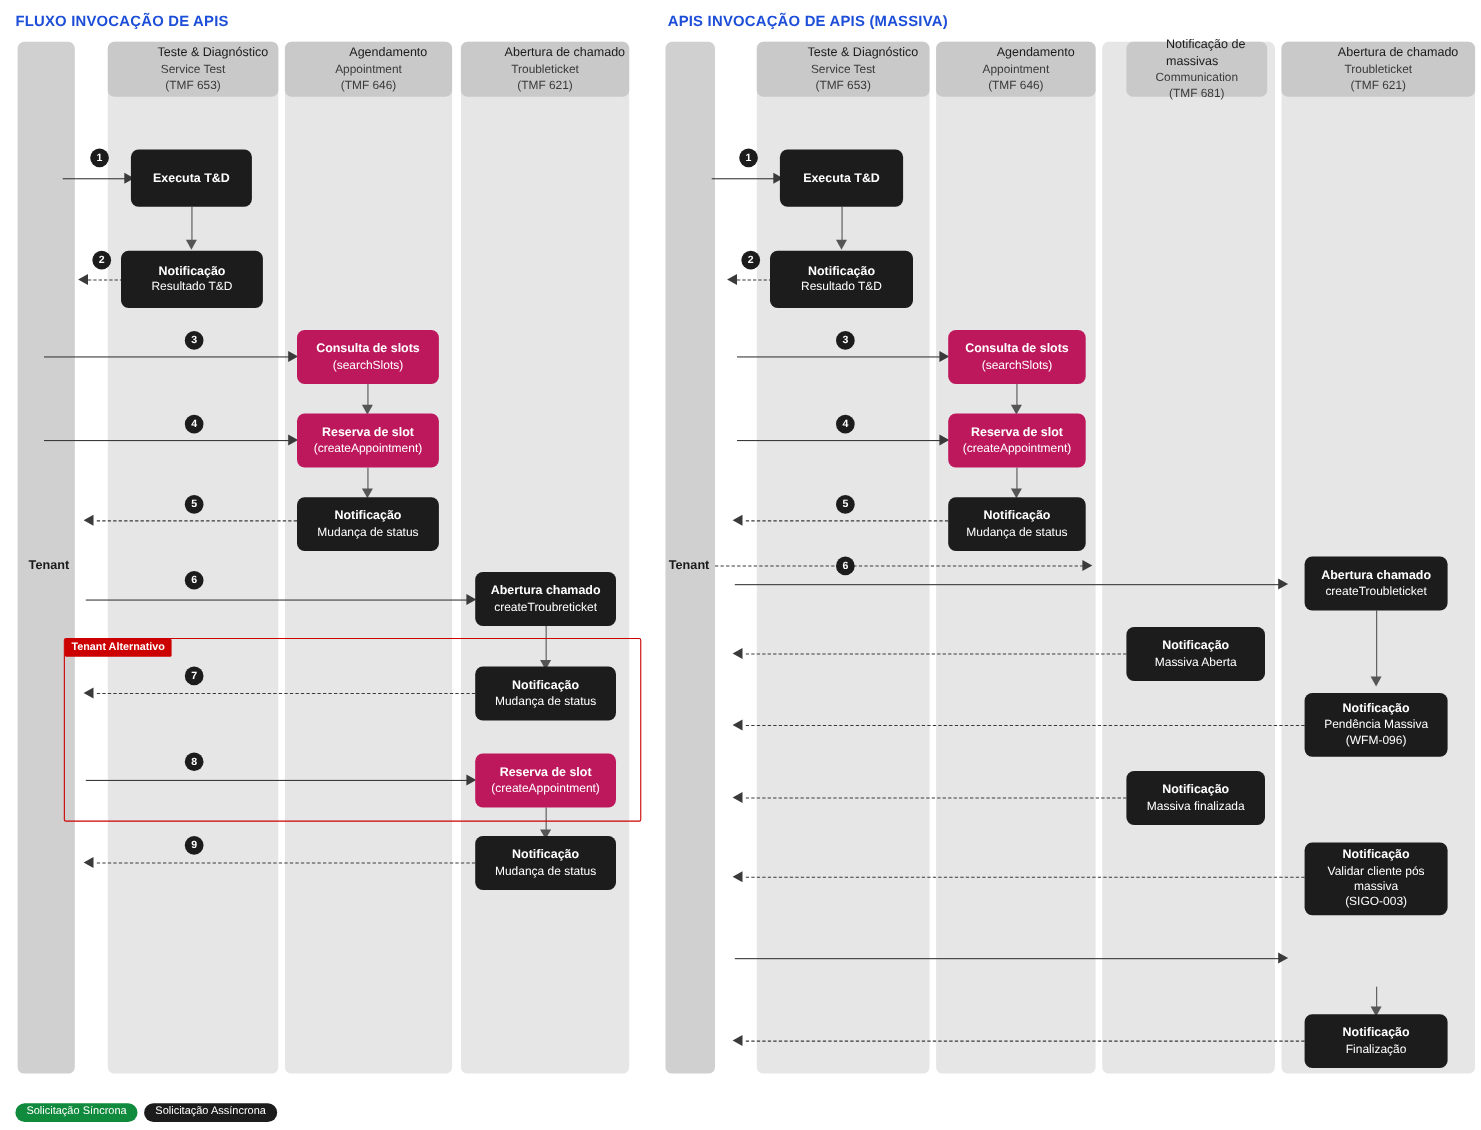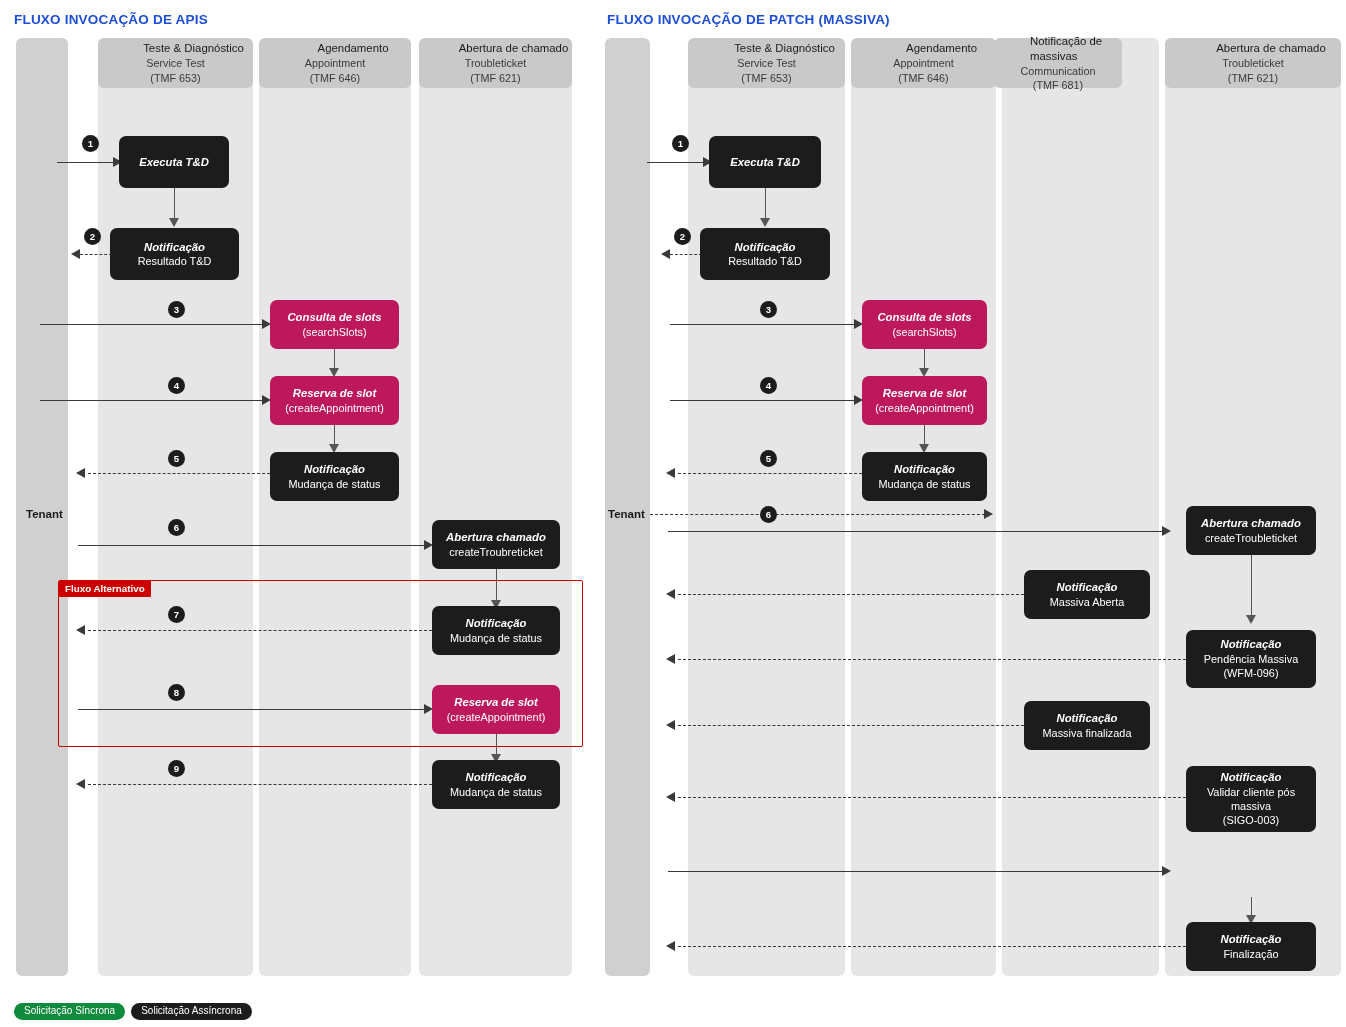--- a/index.html
+++ b/index.html
@@ -35,21 +35,21 @@
 
   
   .node{
     position:absolute;border-radius:7px;
     display:flex;flex-direction:column;align-items:center;justify-content:center;
     text-align:center;color:#ffffff;line-height:1.3;z-index:5;
     padding:2px 4px;box-sizing:border-box;
   }
   .node.black{background:#1c1c1c;}
   .node.green{background:#be185d;}
-  .node .t1{font-size:11.3px;font-weight:bold;font-style:italic;}
+  .node .t1{font-size:11.3px;font-weight:bold;}
   .node .t2{font-size:10.9px;font-weight:normal;}
 
   
   .hline{position:absolute;height:0;border-top:1.6px solid #3a3a3a;z-index:2;}
   .hline.dashed{border-top:1.6px dashed #3a3a3a;}
   .vline{position:absolute;width:0;border-left:1.6px solid #555;z-index:2;}
 
   .arrow{position:absolute;width:0;height:0;z-index:3;}
   .arrow.right{border-top:5px solid transparent;border-bottom:5px solid transparent;border-left:9px solid #3a3a3a;}
   .arrow.left{border-top:5px solid transparent;border-bottom:5px solid transparent;border-right:9px solid #3a3a3a;}
@@ -165,21 +165,21 @@
   <div class="badge" style="left:168px;top:519px;">6</div>
   <div class="node black" style="left:432px;top:520px;width:128px;height:49px;">
     <div class="t1">Abertura chamado</div>
     <div class="t2">createTroubreticket</div>
   </div>
 
   <div class="vline" style="left:496px;top:569px;height:33px;"></div>
   <div class="arrow down" style="left:491px;top:600px;"></div>
 
   <div class="alt-frame" style="left:58px;top:580px;width:523px;height:165px;"></div>
-  <div class="alt-tag" style="left:59px;top:581px;">Fluxo Alternativo</div>
+  <div class="alt-tag" style="left:59px;top:581px;">Tenant Alternativo</div>
 
   <div class="node black" style="left:432px;top:606px;width:128px;height:49px;">
     <div class="t1">Notificação</div>
     <div class="t2">Mudança de status</div>
   </div>
   <div class="hline dashed" style="left:88px;top:630px;width:344px;"></div>
   <div class="arrow left" style="left:76px;top:625px;"></div>
   <div class="badge" style="left:168px;top:606px;">7</div>
 
   <div class="hline" style="left:78px;top:709px;width:352px;"></div>
@@ -197,39 +197,39 @@
     <div class="t1">Notificação</div>
     <div class="t2">Mudança de status</div>
   </div>
   <div class="hline dashed" style="left:88px;top:784px;width:344px;"></div>
   <div class="arrow left" style="left:76px;top:779px;"></div>
   <div class="badge" style="left:168px;top:760px;">9</div>
 </div>
 
 <div class="diagram" id="diagram-right">
 
-  <div class="flow-title" style="left:7px;top:12px;">FLUXO INVOCAÇÃO DE PATCH (MASSIVA)</div>
+  <div class="flow-title" style="left:7px;top:12px;">APIS INVOCAÇÃO DE APIS (MASSIVA)</div>
 
   <div class="lane lane-tenant" style="left:5px;top:38px;width:45px;height:938px;"></div>
   <div class="lane" style="left:88px;top:38px;width:157px;height:938px;"></div>
   <div class="lane" style="left:251px;top:38px;width:145px;height:938px;"></div>
   <div class="lane" style="left:402px;top:38px;width:157px;height:938px;"></div>
   <div class="lane" style="left:565px;top:38px;width:176px;height:938px;"></div>
 
   <div class="lane-head" style="left:88px;top:38px;width:157px;height:50px;">
     <div class="lh1">Teste &amp; Diagnóstico</div>
     <div class="lh2">Service Test</div>
     <div class="lh3">(TMF 653)</div>
   </div>
   <div class="lane-head" style="left:251px;top:38px;width:145px;height:50px;">
     <div class="lh1">Agendamento</div>
     <div class="lh2">Appointment</div>
     <div class="lh3">(TMF 646)</div>
   </div>
-  <div class="lane-head" style="left:394px;top:38px;width:128px;height:50px;">
+  <div class="lane-head" style="left:424px;top:38px;width:128px;height:50px;">
     <div class="lh1">Notificação de massivas</div>
     <div class="lh2">Communication</div>
     <div class="lh3">(TMF 681)</div>
   </div>
   <div class="lane-head" style="left:565px;top:38px;width:176px;height:50px;">
     <div class="lh1">Abertura de chamado</div>
     <div class="lh2">Troubleticket</div>
     <div class="lh3">(TMF 621)</div>
   </div>
 

